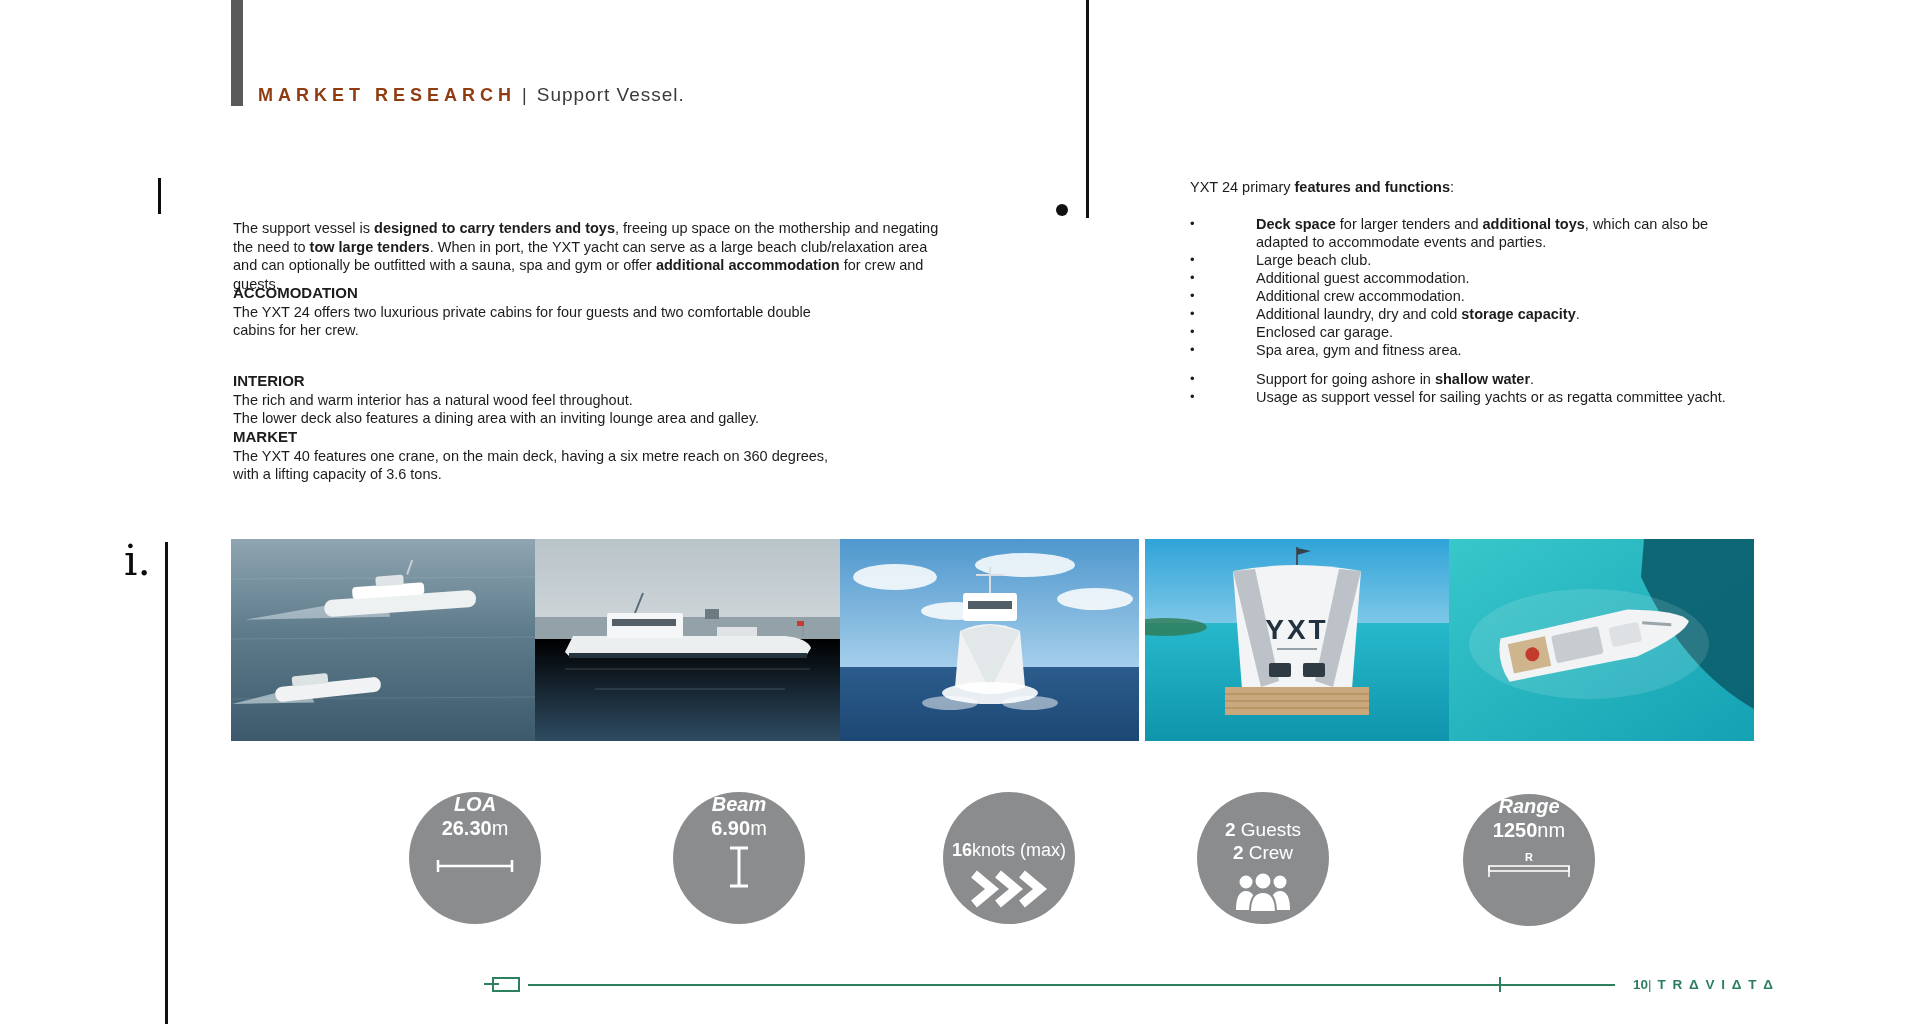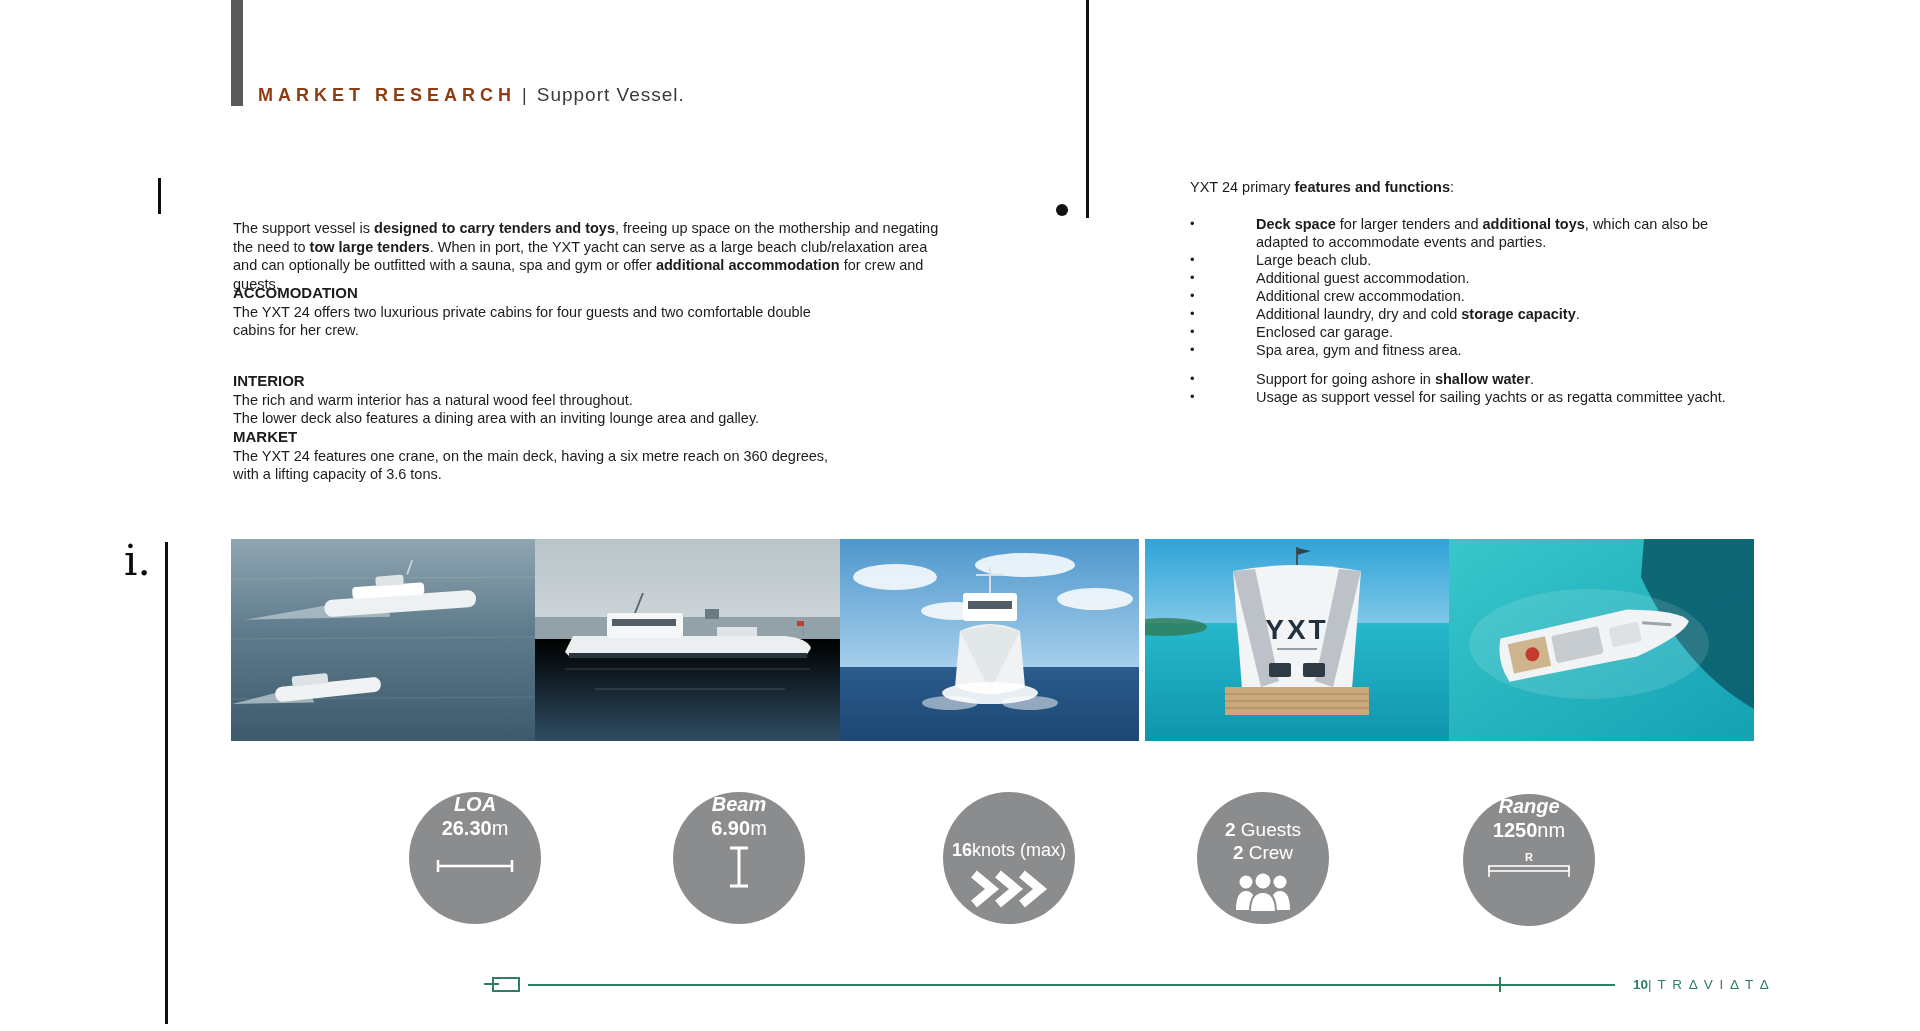--- a/index.html
+++ b/index.html
@@ -62,21 +62,21 @@
   .c-beam .c-icon{margin-top:6px;}
   .c-range .r-letter{font-size:11px;font-weight:bold;line-height:12px;margin-top:9px;}
   .c-range .c-icon{margin-top:1px;}
 
   
   .footer-tag{position:absolute;left:483px;top:974px;}
   .footer-line{position:absolute;left:528px;top:984px;width:1087px;height:2px;background:var(--green);}
   .footer-tick{position:absolute;left:1499px;top:977px;width:2px;height:15px;background:var(--green);}
   .footer-text{position:absolute;left:1633px;top:977px;font-size:13.5px;color:var(--green);white-space:nowrap;}
   .footer-text .num{font-weight:bold;}
-  .footer-text .brand{letter-spacing:1.5px;margin-left:6px;}
+  .footer-text .brand{letter-spacing:1.5px;margin-left:6px;font-weight:bold;}
 </style>
 </head>
 <body>
 
 <div class="page">
 
   <div class="top-bar"></div>
   <div class="header">
     <span class="title">MARKET RESEARCH</span><span class="divider">|</span><span class="subtitle">Support Vessel.</span>
   </div>
@@ -94,21 +94,21 @@
     <div>The YXT 24 offers two luxurious private cabins for four guests and two comfortable double</div>
     <div>cabins for her crew.</div>
   </div>
   <div class="section sec-1">
     <div class="hd">INTERIOR</div>
     <div>The rich and warm interior has a natural wood feel throughout.</div>
     <div>The lower deck also features a dining area with an inviting lounge area and galley.</div>
   </div>
   <div class="section sec-2">
     <div class="hd">MARKET</div>
-    <div>The YXT 24 features one crane, on the main deck, having a six metre reach on 360 degrees,</div>
+    <div>The YXT 40 features one crane, on the main deck, having a six metre reach on 360 degrees,</div>
     <div>with a lifting capacity of 3.6 tons.</div>
   </div>
 
   <div class="features">
     <div class="hd"><span>YXT 24 primary </span><span class="b">features and functions</span><span>:</span></div>
     <div class="bullet">
         <span class="pt">•</span>
         <span class="btxt"><span class="b">Deck space</span><span> for larger tenders and </span><span class="b">additional toys</span><span>, which can also be adapted to accommodate events and parties.</span></span>
       </div>
     <div class="bullet">

